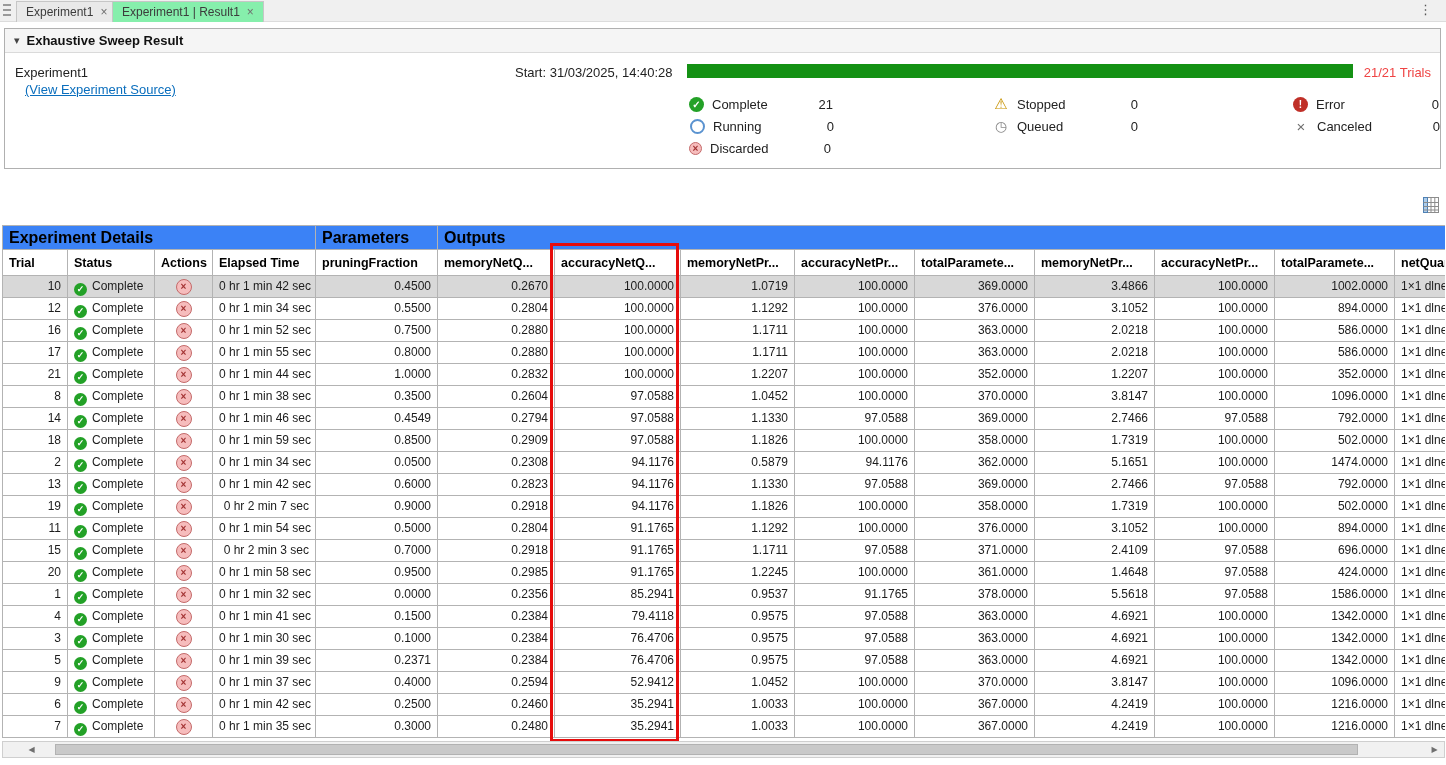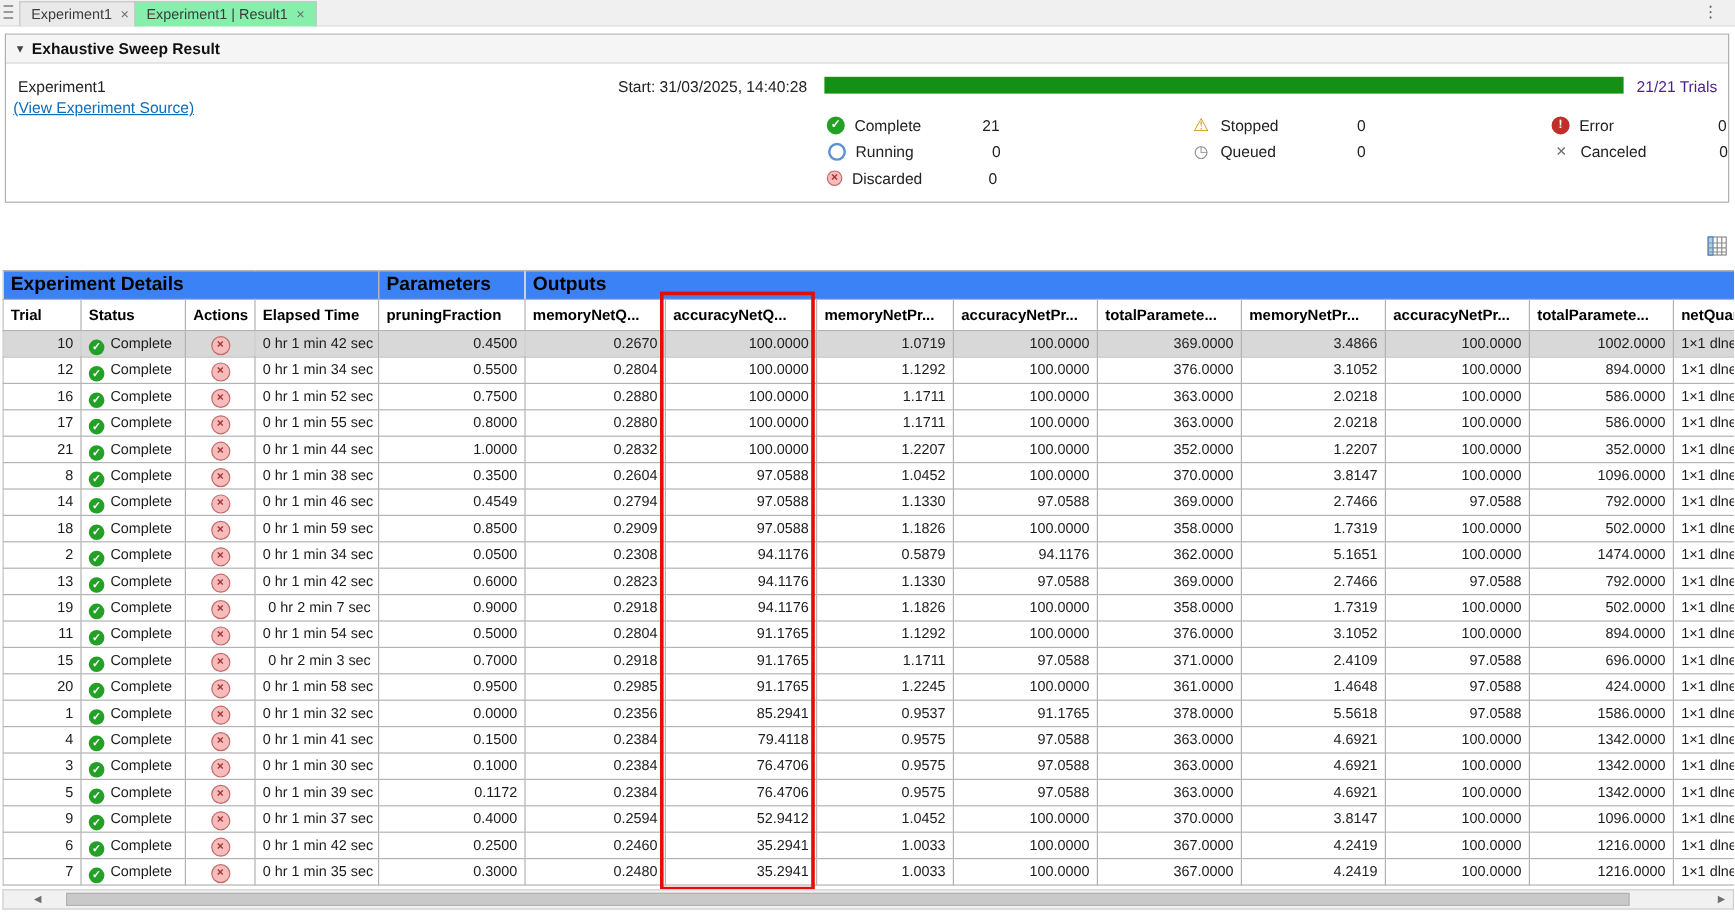--- a/index.html
+++ b/index.html
@@ -19,24 +19,24 @@
   .tab.t2 { left:112px; background:#86efac; }
   .tab-close { color:#6f6f6f; font-size:12px; line-height:12px; }
   .tabbar-menu { position:absolute; right:14px; top:2px; font-size:13px; color:#555; cursor:pointer; letter-spacing:0; }
 
   
   .panel { position:absolute; left:4px; top:28px; width:1437px; height:141px; border:1px solid #b0b0b0; background:#fff; box-sizing:border-box; }
   .panel-header { height:24px; background:#f5f5f5; border-bottom:1px solid #dadada; display:flex; align-items:center; gap:7px; padding-left:9px;
     font-size:13px; font-weight:bold; color:#111; box-sizing:border-box; cursor:pointer; }
   .collapse-arrow { font-size:11px; color:#444; font-weight:normal; }
   .exp-name   { position:absolute; left:10px;  top:36px; font-size:13px; color:#222; }
-  .src-link   { position:absolute; left:6px;   top:53px; font-size:13px; color:var(--link-blue,#0a6ebd); text-decoration:underline; cursor:pointer; }
+  .src-link   { position:absolute; left:20px;   top:53px; font-size:13px; color:var(--link-blue,#0a6ebd); text-decoration:underline; cursor:pointer; }
   .start-label{ position:absolute; left:462px; top:36px; font-size:13px; color:#222;margin-left:48px; }
   .progress   { position:absolute; left:682px; top:35px; width:666px; height:14px; background:var(--accent-green,#149114); }
-  .trials-label{ position:absolute; right:9px; top:36px; font-size:13px; color:#4c1d95; }
+  .trials-label{ position:absolute; right:9px; top:36px; font-size:13px; color:#ef4444; }
 
   .lg-col { position:absolute; display:flex; flex-direction:column; }
   .lg-col.c1 { left:684px; top:64px; }
   .lg-col.c2 { left:988px; top:64px; }
   .lg-col.c3 { left:1288px; top:64px; }
   .lg-item { display:flex; align-items:center; height:22px; font-size:13px; color:#222; }
   .lg-ic { width:16px; height:16px; margin-right:8px; display:flex; align-items:center; justify-content:center; box-sizing:border-box; }
   .lg-label { width:95px; }
   .lg-count { width:26px; text-align:right; }
   .c3 .lg-label { width:85px; }
@@ -475,21 +475,21 @@
             <td class="num">4.6921</td>
             <td class="num">100.0000</td>
             <td class="num">1342.0000</td>
             <td>1×1 dlne</td>
           </tr>
           <tr>
             <td class="num">5</td>
             <td><span class="st-ic">✓</span><span>Complete</span></td>
             <td class="act-cell"><span class="act-ic">×</span></td>
             <td class="num">0 hr 1 min 39 sec</td>
-            <td class="num">0.1172</td>
+            <td class="num">0.2371</td>
             <td class="num">0.2384</td>
             <td class="num">76.4706</td>
             <td class="num">0.9575</td>
             <td class="num">97.0588</td>
             <td class="num">363.0000</td>
             <td class="num">4.6921</td>
             <td class="num">100.0000</td>
             <td class="num">1342.0000</td>
             <td>1×1 dlne</td>
           </tr>

